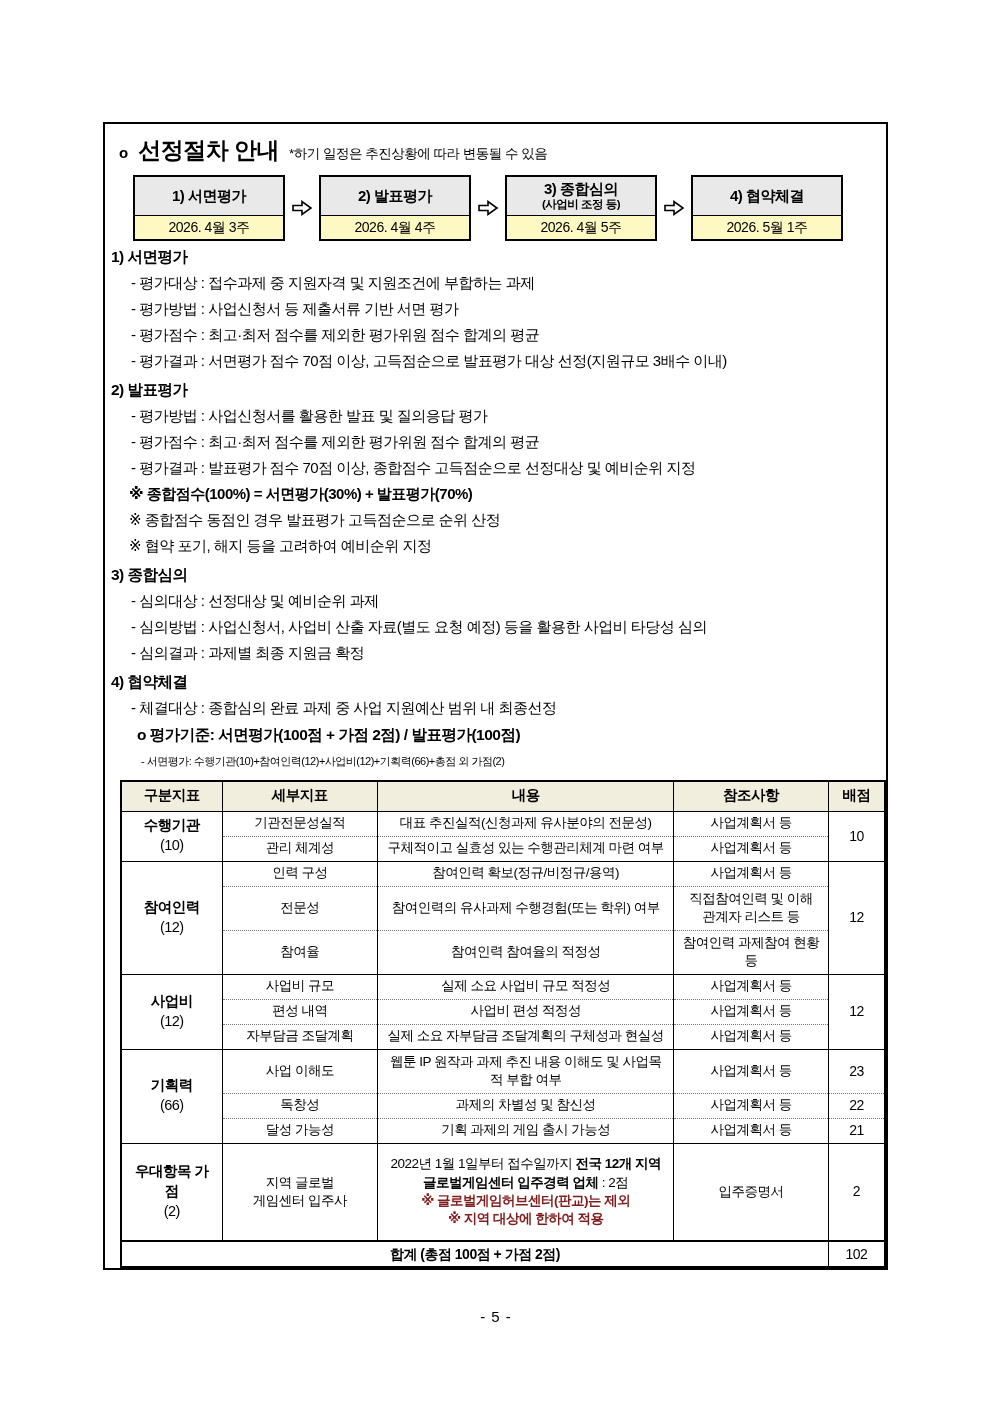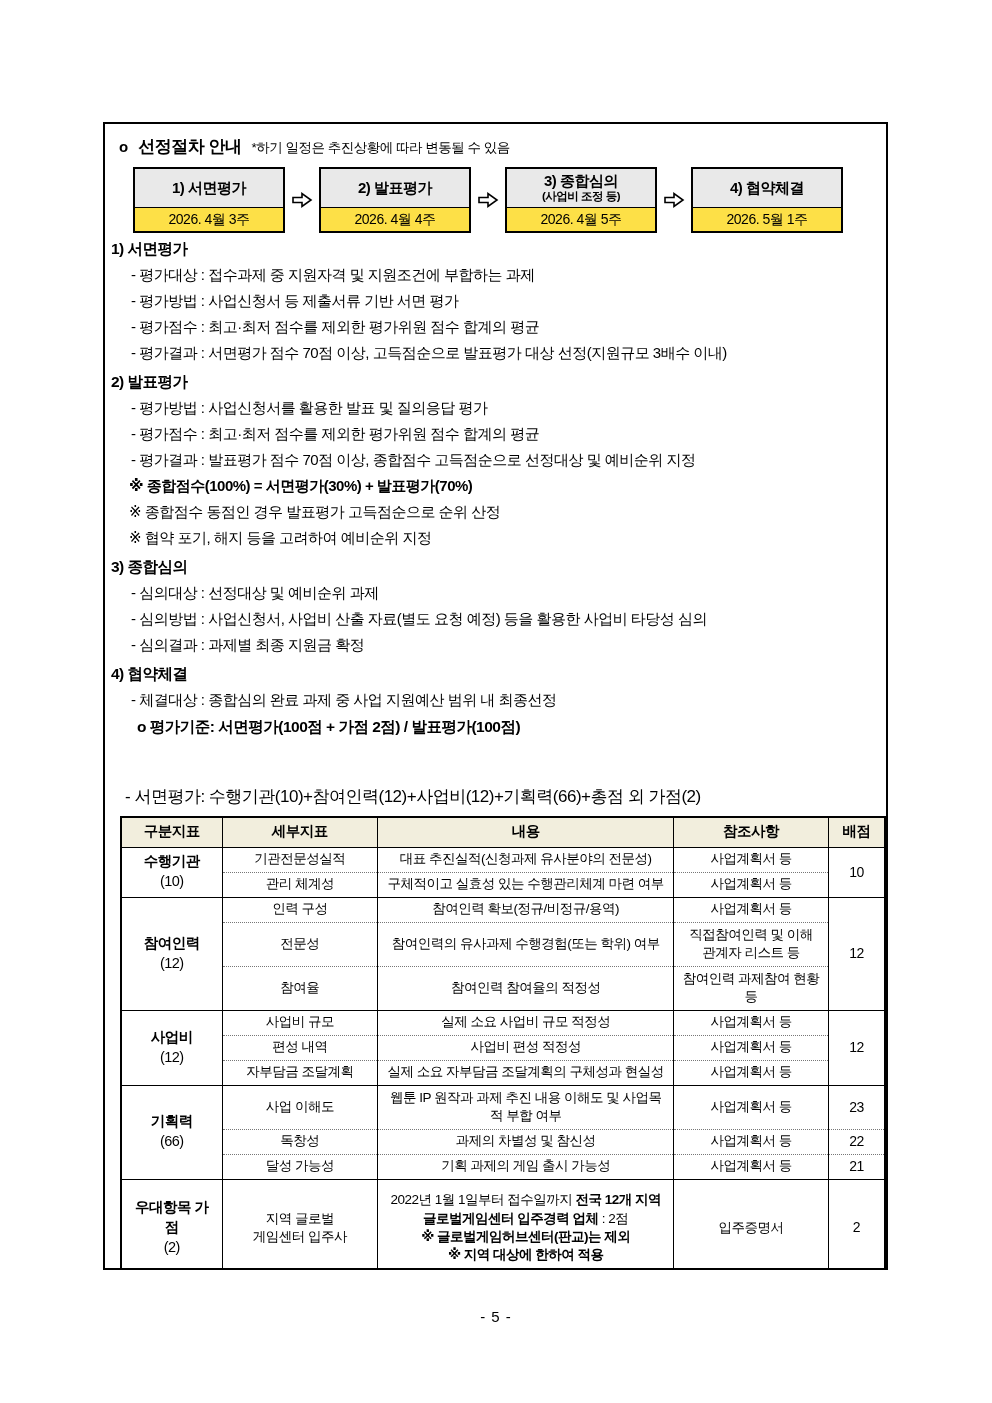--- a/index.html
+++ b/index.html
@@ -8,57 +8,57 @@
     font-family:"Liberation Sans","DejaVu Sans",sans-serif;
     -webkit-font-smoothing:antialiased;
   }
   .content-box{
     position:absolute;left:103px;top:122px;width:785px;height:1148px;
     border:2px solid #000;box-sizing:border-box;background:#fff;overflow:hidden;
   }
   
   .title-row{display:flex;align-items:baseline;gap:10px;padding:11px 0 0 14px;}
   .title-bullet{font-weight:bold;font-size:15px;}
-  .doc-title{font-weight:bold;font-size:17px;letter-spacing:-0.5px;}
+  .doc-title{font-weight:bold;font-size:23px;letter-spacing:-0.5px;}
   .doc-title-note{font-size:13.5px;letter-spacing:-0.5px;}
   
   .flow{display:flex;align-items:center;margin:9px 0 0 28px;}
   .flow-box{width:152px;border:2px solid #000;box-sizing:border-box;text-align:center;background:#fff;}
   .fb-title{background:#e9e9e9;height:38px;display:flex;flex-direction:column;justify-content:center;
     font-weight:bold;font-size:15px;border-bottom:1.5px solid #000;letter-spacing:-0.5px;line-height:1.1;}
   .fb-sub{font-size:11.5px;font-weight:bold;}
   .fb-sub:empty{display:none;}
-  .fb-date{height:23px;line-height:23px;font-size:14px;background:#fde047;letter-spacing:-0.5px;}
+  .fb-date{height:23px;line-height:23px;font-size:14px;background:#fef9c3;letter-spacing:-0.5px;}
   .flow-arrow{margin:0 6px;display:flex;align-items:center;}
   
   .sec-heading{font-weight:bold;font-size:15.5px;line-height:26px;padding-left:6px;letter-spacing:-0.5px;margin-top:3px;}
   .sec-item{font-size:15px;line-height:26px;padding-left:26px;letter-spacing:-0.5px;white-space:nowrap;}
   .sec-item.note{padding-left:24px;}
   .sec-item.bold{font-weight:bold;}
   .criteria-heading{font-weight:bold;font-size:15.5px;line-height:27px;padding-left:32px;letter-spacing:-0.5px;}
-  .criteria-sub{font-size:17px;line-height:26px;padding-left:20px;letter-spacing:-0.5px;margin-top:44px;}
+  .criteria-sub{font-size:11px;line-height:26px;padding-left:36px;letter-spacing:-0.5px;}
   
   table.eval{border-collapse:collapse;table-layout:fixed;width:766px;margin:6px 0 0 15px;
     border:2px solid #000;font-size:13.5px;letter-spacing:-0.5px;}
   table.eval th,table.eval td{
     border-left:1px solid #000;border-right:1px solid #000;border-top:1px solid #000;
     padding:2px 8px;text-align:center;vertical-align:middle;line-height:1.35;box-sizing:border-box;margin-left:20px;
   }
   table.eval thead th{background:#f2eedd;font-weight:bold;font-size:14.5px;height:30px;}
   tr.h24{height:25px;} tr.h44{height:44px;} tr.h96{height:98px;} tr.h26{height:26px;}
   tr.dot td{border-top:1px dotted #777;}
   td.group-cell{font-size:14.5px;}
   .g-name{font-weight:bold;display:block;}
   .g-sub{display:block;font-weight:normal;}
   td.content-cell{text-align:left;padding-left:8px;}
   td.score-cell{font-size:14px;}
   tr.total-row td{border-top:2px solid #000;font-size:14px;}
   .total-label{font-weight:bold;}
   .bonus-line .b{font-weight:bold;}
-  .bonus-note{color:#000000;font-weight:bold;}
+  .bonus-note{color:#7f1d1d;font-weight:bold;}
   .page-number{position:absolute;left:0;right:0;top:1308px;text-align:center;font-size:15px;letter-spacing:1px;}
   .arrow-svg{display:block;}
 </style>
 </head>
 <body>
 
 <div class="content-box">
 
   <div class="title-row">
     <span class="title-bullet">o</span>

